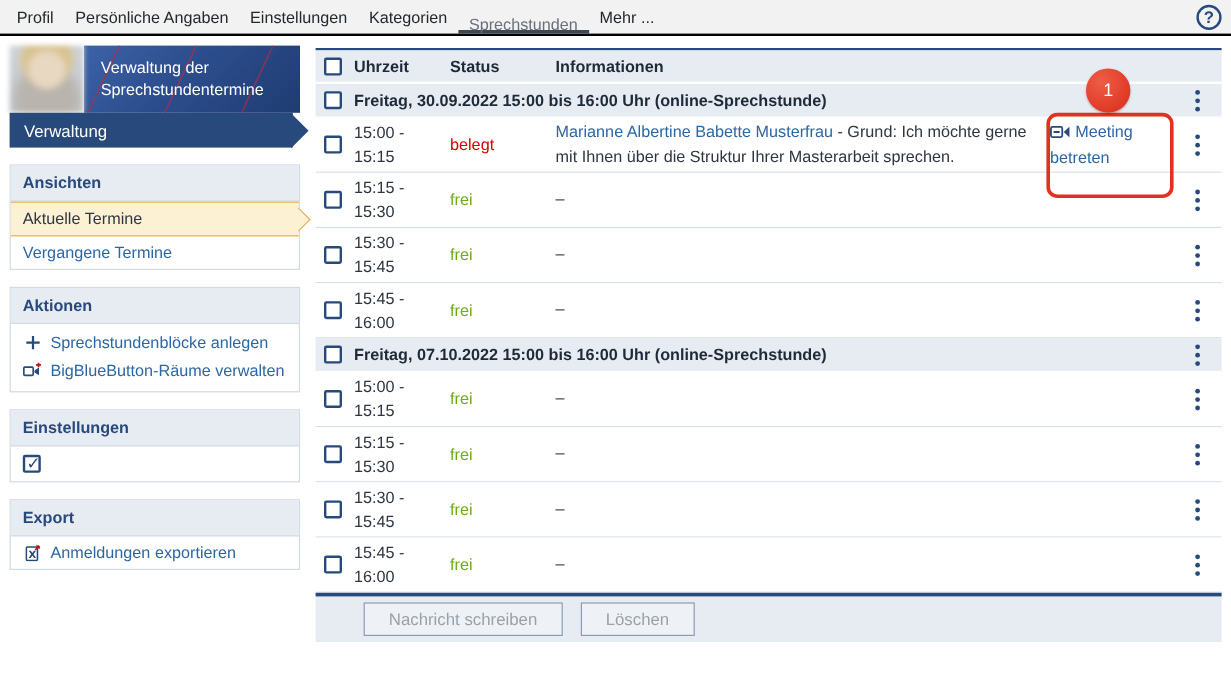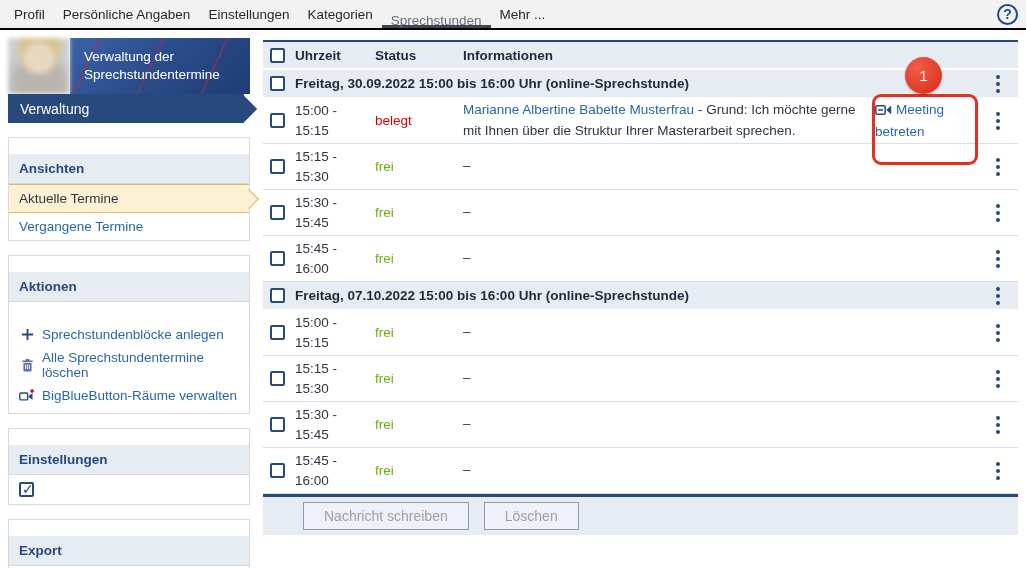--- a/index.html
+++ b/index.html
@@ -33,30 +33,30 @@
     linear-gradient(135deg,#3c62a6 0%,#2c4d8d 45%,#1f3c72 100%);
     color:#fff;font-size:13.5px;line-height:1.3;display:flex;align-items:center;
     padding-left:14px;}
   .ctx-banner{position:relative;margin-top:0;height:29px;background:var(--navy);
     color:#fff;font-size:14px;display:flex;align-items:center;padding-left:12px;
     width:236px;cursor:pointer;}
   .ctx-banner::after{content:"";position:absolute;right:-9px;top:50%;width:20px;height:20px;
     transform:translateY(-50%) rotate(45deg);background:var(--navy);z-index:-0;}
   .widget{margin-top:14px;border:1px solid #d4dae4;background:#fff;}
   .widget-h{background:var(--headbg);color:var(--navy);font-weight:bold;font-size:13.5px;
-    padding:7px 10px;border-bottom:1px solid #d4dae4;margin-top:16px;}
+    padding:7px 10px;border-bottom:1px solid #d4dae4;}
   .w-item{position:relative;padding:6px 10px;font-size:13.5px;color:var(--link);cursor:pointer;}
   .w-item.active{background:var(--hl-bg);border-top:1px solid var(--hl-border);
     border-bottom:1px solid var(--hl-border);color:#2e3641;}
   .w-item.active::after{content:"";position:absolute;right:-7px;top:50%;width:13px;height:13px;
     transform:translateY(-50%) rotate(45deg);background:var(--hl-bg);
     border-top:1px solid var(--hl-border);border-right:1px solid var(--hl-border);}
   .action-item{display:flex;align-items:center;gap:7px;padding:4px 10px;font-size:13.5px;
     color:var(--link);cursor:pointer;}
-  .action-list{padding:21px 0 6px;}
+  .action-list{padding:4px 0 6px;}
   .icon-wrap{width:16px;display:flex;justify-content:center;flex:none;}
   .cb{display:inline-block;width:15px;height:15px;border:2px solid var(--navy);
     background:#fff;border-radius:2px;cursor:pointer;flex:none;position:relative;}
   .cb.checked::after{content:"\2713";position:absolute;left:1px;top:-3px;font-size:14px;
     font-weight:bold;color:var(--navy);}
   
   .main{position:absolute;left:263px;top:40px;width:755px;}
   .tbl{border-top:2px solid var(--navy);}
   .grid{display:grid;grid-template-columns:32px 80px 88px 412px 108px 35px;align-items:center;}
   .thead{background:var(--headbg);height:28px;border-bottom:2px solid #fff;}
@@ -126,30 +126,20 @@
       <div class="action-item">
         <span class="icon-wrap">
           <svg width="13" height="13" viewBox="0 0 14 14">
               <path d="M6 1h2v5h5v2H8v5H6V8H1V6h5z" fill="#28497c"></path>
             </svg>
         </span>
         <span>Sprechstundenblöcke anlegen</span>
       </div>
       <div class="action-item">
         <span class="icon-wrap">
-          <svg width="13" height="14" viewBox="0 0 14 15">
-            <path d="M5 1h4v1.6h3.6v1.8H1.4V2.6H5z" fill="#5f7396"></path>
-            <path d="M2.6 5.2h8.8v8.2a1 1 0 0 1-1 1H3.6a1 1 0 0 1-1-1z" fill="#5f7396"></path>
-            <path d="M5 7v5M7 7v5M9 7v5" stroke="#fff" stroke-width="1"></path>
-          </svg>
-        </span>
-        <span>Alle Sprechstundentermine löschen</span>
-      </div>
-      <div class="action-item">
-        <span class="icon-wrap">
           <svg width="16" height="13" viewBox="0 0 17 14">
             <rect x="0.8" y="4.3" width="8.4" height="7.4" rx="1" fill="none" stroke="#28497c" stroke-width="1.5"></rect>
             <path d="M14.4 4.6v7l-4-2.6v-1.8z" fill="#28497c"></path>
             <path d="M13.2 0h1.6v1.4h1.4V3h-1.4v1.4h-1.6V3h-1.4V1.4h1.4z" fill="#cc1100"></path>
           </svg>
         </span>
         <span>BigBlueButton-Räume verwalten</span>
       </div>
     </div>
   </div>

